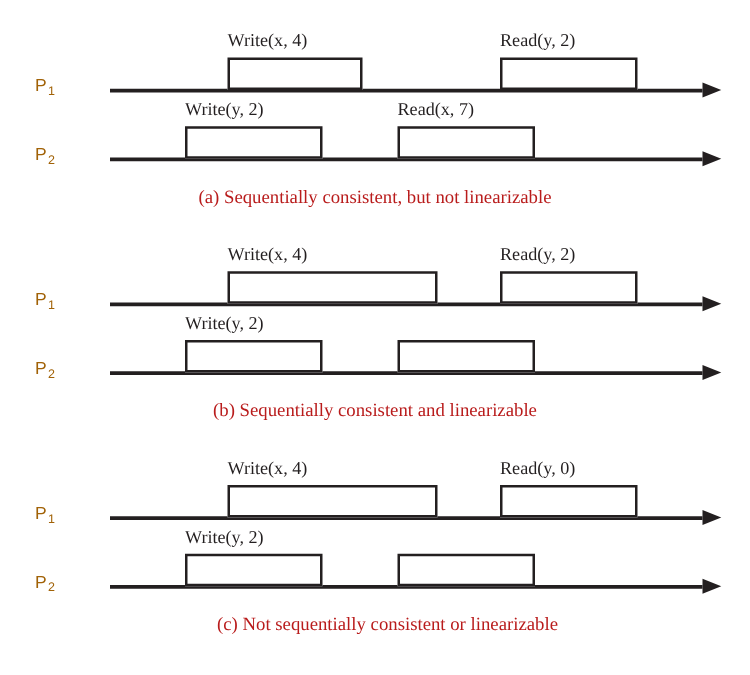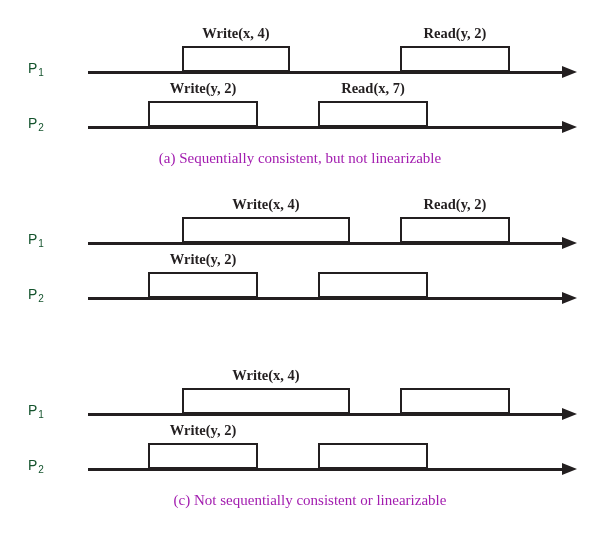--- a/index.html
+++ b/index.html
@@ -24,21 +24,21 @@
   }
   .panel {
     position: absolute;
     left: 0;
     width: 600px;
   }
   .proc-label {
     position: absolute;
     font-family: "Liberation Sans", sans-serif;
     font-size: 14px;
-    color: #14532d;
+    color: #a16207;
     white-space: nowrap;
     line-height: 1;
   }
   .proc-label sub {
     font-size: 10px;
     vertical-align: baseline;
     position: relative;
     top: 3px;
     left: 1px;
   }
@@ -59,33 +59,31 @@
     position: absolute;
     box-sizing: border-box;
     border: 2px solid #231f20;
     background: #ffffff;
   }
   .op-label {
     position: absolute;
     font-family: "Liberation Serif", serif;
     font-size: 14.5px;
     color: #231f20;
-    text-align: center;
     white-space: nowrap;
     line-height: 1;
-    font-weight: bold;
   }
   .caption {
     position: absolute;
     left: 0;
     width: 600px;
     text-align: center;
     font-family: "Liberation Serif", serif;
     font-size: 15px;
-    color: #a21caf;
+    color: #b91c1c;
     white-space: nowrap;
   }
 </style>
 </head>
 <body>
 
 <div id="figure">
     <div class="panel" style="top: 0px; height: 171px;">
       <div class="proc-label" style="left: 28px; top: 61px;"><span>P</span><sub>1</sub></div>
       <div class="timeline" style="left: 88px; top: 71px; width: 474px;"></div>
@@ -110,28 +108,30 @@
       <div class="op-box" style="left: 182px; top: 46px; width: 168px; height: 26px;"></div>
       <div class="op-label" style="left: 182px; width: 168px; top: 26px;">Write(x, 4)</div>
       <div class="op-box" style="left: 400px; top: 46px; width: 110px; height: 26px;"></div>
       <div class="op-label" style="left: 400px; width: 110px; top: 26px;">Read(y, 2)</div>
       <div class="proc-label" style="left: 28px; top: 116px;"><span>P</span><sub>2</sub></div>
       <div class="timeline" style="left: 88px; top: 126px; width: 474px;"></div>
       <div class="arrowhead" style="left: 562px; top: 121px;"></div>
       <div class="op-box" style="left: 148px; top: 101px; width: 110px; height: 26px;"></div>
       <div class="op-label" style="left: 148px; width: 110px; top: 81px;">Write(y, 2)</div>
       <div class="op-box" style="left: 318px; top: 101px; width: 110px; height: 26px;"></div>
+      <div class="caption" style="top: 150px;">(b) Sequentially consistent and linearizable</div>
     </div>
     <div class="panel" style="top: 342px; height: 171px;">
       <div class="proc-label" style="left: 28px; top: 61px;"><span>P</span><sub>1</sub></div>
       <div class="timeline" style="left: 88px; top: 71px; width: 474px;"></div>
       <div class="arrowhead" style="left: 562px; top: 66px;"></div>
       <div class="op-box" style="left: 182px; top: 46px; width: 168px; height: 26px;"></div>
       <div class="op-label" style="left: 182px; width: 168px; top: 26px;">Write(x, 4)</div>
       <div class="op-box" style="left: 400px; top: 46px; width: 110px; height: 26px;"></div>
+      <div class="op-label" style="left: 400px; width: 110px; top: 26px;">Read(y, 0)</div>
       <div class="proc-label" style="left: 28px; top: 116px;"><span>P</span><sub>2</sub></div>
       <div class="timeline" style="left: 88px; top: 126px; width: 474px;"></div>
       <div class="arrowhead" style="left: 562px; top: 121px;"></div>
       <div class="op-box" style="left: 148px; top: 101px; width: 110px; height: 26px;"></div>
       <div class="op-label" style="left: 148px; width: 110px; top: 81px;">Write(y, 2)</div>
       <div class="op-box" style="left: 318px; top: 101px; width: 110px; height: 26px;"></div>
       <div class="caption" style="top: 150px; padding-left: 10px;">(c) Not sequentially consistent or linearizable</div>
     </div>
   </div>
 

